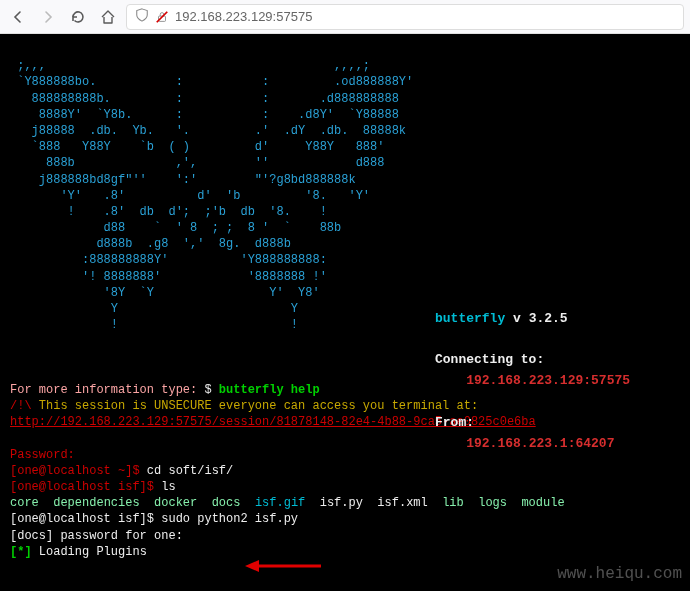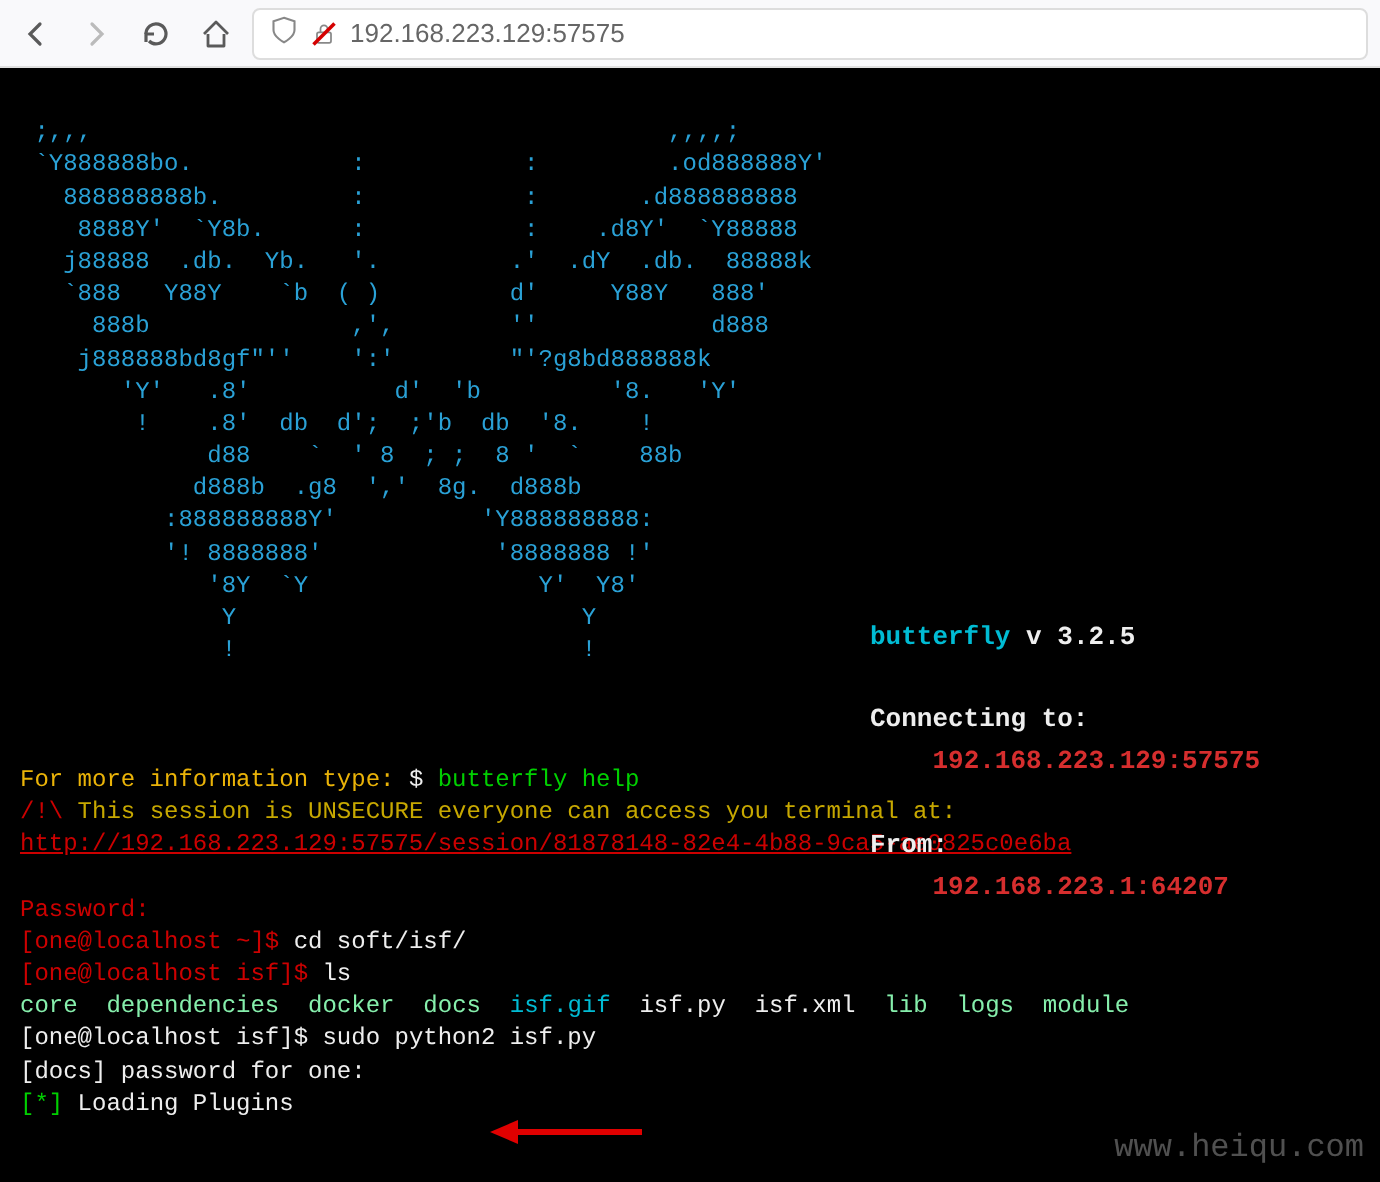--- a/index.html
+++ b/index.html
@@ -55,22 +55,22 @@
     white-space: pre;
     line-height: 1.35;
     overflow: hidden;
     position: relative;
   }
   .ascii { color: #2aa1d6; }
   .side-info { position: absolute; left: 435px; top: 254px; font-size: 13px; line-height: 1.6; }
   .side-info .cyan { color: #00bcd4; font-weight: bold; }
   .side-info .w { color: #eee; font-weight: bold; }
   .side-info .red { color: #d62e2e; font-weight: bold; }
-  .green { color: #eab308; text-align: center; }
-  .bgreen { color: #00d000; font-weight: normal; }
+  .green { color: #fca5a5; text-align: center; }
+  .bgreen { color: #00d000; font-weight: bold; }
   .yellow { color: #c7a800; }
   .red { color: #cc0000; }
   .cyan { color: #00bcd4; }
   .blueb { color: #86efac; font-weight: normal; }
   .white { color: #eee; }
   .uline { text-decoration: underline; }
   .arrow {
     position: absolute;
     left: 243px;
     top: 522px;

